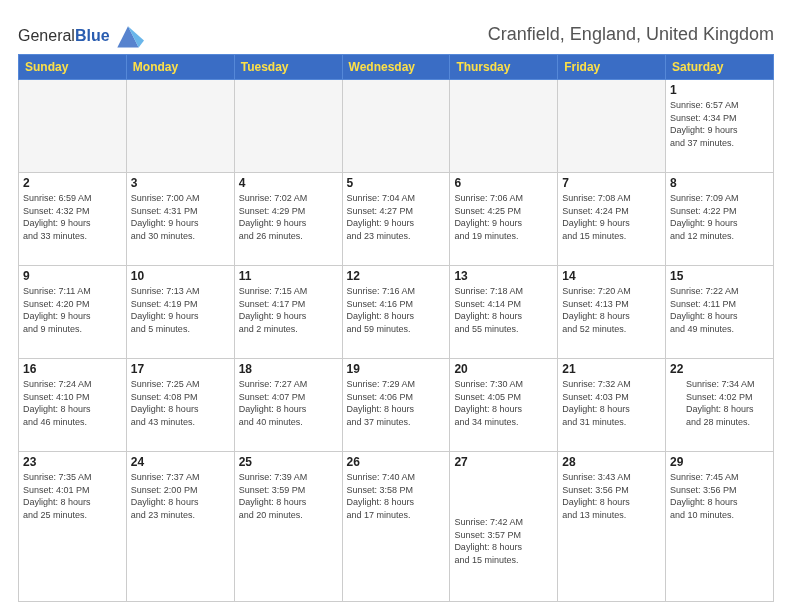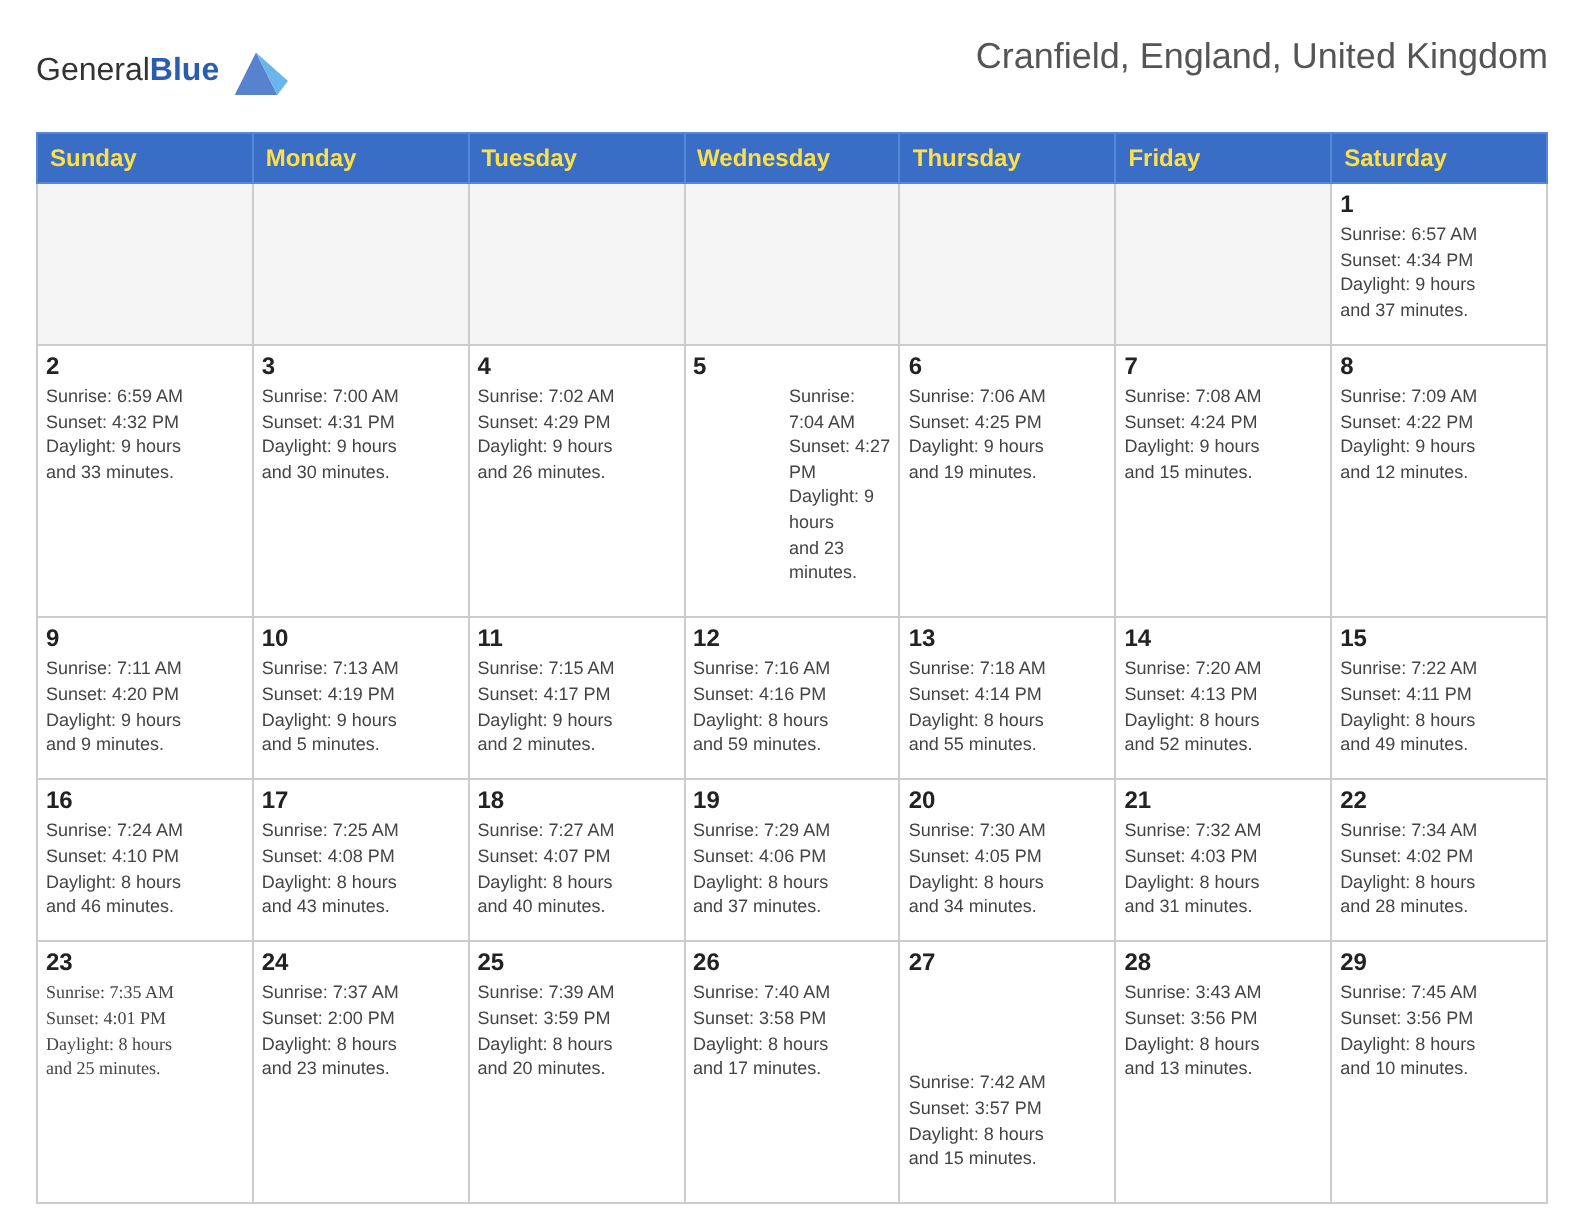--- a/index.html
+++ b/index.html
@@ -13,22 +13,22 @@
     .page {
       width: 792px;
       height: 612px;
       padding: 18px 18px 10px 18px;
       display: flex;
       flex-direction: column;
     }
     .header {
       display: flex;
       justify-content: space-between;
-      align-items: flex-start;
-      margin-bottom: 16px;
+      align-items: center;
+      margin-bottom: 4px;
     }
     .logo {
       display: flex;
       align-items: center;
       margin-top: 4px;
     }
     .logo-icon {
       width: 32px;
       height: 28px;
       margin-left: 2px;
@@ -159,21 +159,21 @@
           </td>
           <td>
             <span class="day-num">4</span>
             <div class="day-info" style="white-space: pre-line;">Sunrise: 7:02 AM
 Sunset: 4:29 PM
 Daylight: 9 hours
 and 26 minutes.</div>
           </td>
           <td>
             <span class="day-num">5</span>
-            <div class="day-info" style="white-space: pre-line; margin-left: 48px;">Sunrise: 7:04 AM
+            <div class="day-info" style="white-space: pre-line;">Sunrise: 7:04 AM
 Sunset: 4:27 PM
 Daylight: 9 hours
 and 23 minutes.</div>
           </td>
           <td>
             <span class="day-num">6</span>
             <div class="day-info" style="white-space: pre-line;">Sunrise: 7:06 AM
 Sunset: 4:25 PM
 Daylight: 9 hours
 and 19 minutes.</div>
@@ -282,30 +282,30 @@
           </td>
           <td>
             <span class="day-num">21</span>
             <div class="day-info" style="white-space: pre-line;">Sunrise: 7:32 AM
 Sunset: 4:03 PM
 Daylight: 8 hours
 and 31 minutes.</div>
           </td>
           <td>
             <span class="day-num">22</span>
-            <div class="day-info" style="white-space: pre-line;">Sunrise: 7:34 AM
+            <div class="day-info" style="white-space: pre-line; margin-left: 16px;">Sunrise: 7:34 AM
 Sunset: 4:02 PM
 Daylight: 8 hours
 and 28 minutes.</div>
           </td>
         </tr>
         <tr>
           <td>
             <span class="day-num">23</span>
-            <div class="day-info" style="white-space: pre-line; font-family: Liberation Serif, serif;">Sunrise: 7:35 AM
+            <div class="day-info" style="white-space: pre-line;">Sunrise: 7:35 AM
 Sunset: 4:01 PM
 Daylight: 8 hours
 and 25 minutes.</div>
           </td>
           <td>
             <span class="day-num">24</span>
             <div class="day-info" style="white-space: pre-line;">Sunrise: 7:37 AM
 Sunset: 2:00 PM
 Daylight: 8 hours
 and 23 minutes.</div>

